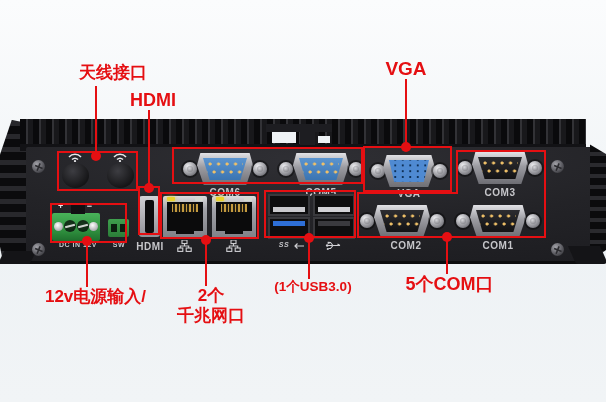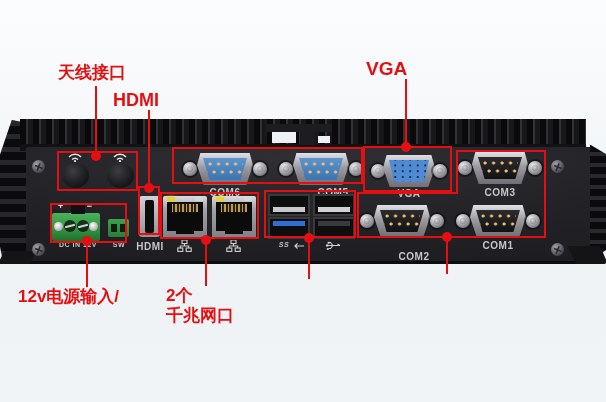--- a/index.html
+++ b/index.html
@@ -104,21 +104,21 @@
     background:radial-gradient(circle at 40% 32%,#3d3d42,#151517 72%); }
 
   
   .plabel{ position:absolute; font-size:10px; font-weight:bold; letter-spacing:.5px;
     color:#c6c6ca; text-align:center; }
 
   
   .rrect{ position:absolute; border:2px solid var(--red); }
   .vline{ position:absolute; width:2px; background:var(--red); }
   .dot{ position:absolute; width:10px; height:10px; border-radius:50%; background:var(--red); }
-  .ann{ position:absolute; color:var(--red); font-weight:bold; text-align:left; line-height:1.18; }
+  .ann{ position:absolute; color:var(--red); font-weight:bold; text-align:center; line-height:1.18; }
   .ann .l2{ display:block; }
   .svg-overlay{ position:absolute; left:0; top:0; pointer-events:none; }
   .icon{ position:absolute; }
 </style>
 </head>
 <body>
 
 <div class="stage">
 
   <div class="side-l"></div>
@@ -172,21 +172,21 @@
   </div>
   <div class="db9 dark" style="left:456px;top:150px;">
     <span class="standoff l"></span>
     <span class="shell"></span>
     <span class="inner"></span>
     <span class="pins"></span>
     <span class="standoff r"></span>
   </div>
 
   <div class="plabel" style="left:181px;top:187px;width:88px;">COM6</div>
-  <div class="plabel" style="left:289px;top:187px;width:88px;">COM5</div>
+  <div class="plabel" style="left:277px;top:187px;width:88px;">COM5</div>
   <div class="plabel" style="left:369px;top:188px;width:80px;">VGA</div>
   <div class="plabel" style="left:456px;top:187px;width:88px;">COM3</div>
 
   <div class="dcblock">
     <span class="dcmark" style="left:6px;">+</span>
     <span class="dcmark" style="right:8px;">−</span>
     <span class="dctab"></span>
     <span class="dcscrew" style="left:2px;"></span>
     <span class="dchole" style="left:12px;"></span>
     <span class="dchole" style="left:25px;"></span>
@@ -254,21 +254,21 @@
     <span class="pins"></span>
     <span class="standoff r"></span>
   </div>
   <div class="db9 dark" style="left:454px;top:203px;">
     <span class="standoff l"></span>
     <span class="shell"></span>
     <span class="inner"></span>
     <span class="pins"></span>
     <span class="standoff r"></span>
   </div>
-  <div class="plabel" style="left:370px;top:240px;width:88px;margin-top:11px;">COM2</div>
+  <div class="plabel" style="left:362px;top:240px;width:88px;">COM2</div>
   <div class="plabel" style="left:454px;top:240px;width:88px;">COM1</div>
 
   <div class="rrect" style="left:57px;top:151px;width:77px;height:36px;"></div>
   <div class="rrect" style="left:172px;top:147px;width:187px;height:33px;"></div>
   <div class="rrect" style="left:363px;top:146px;width:85px;height:42px;"></div>
   <div class="rrect" style="left:50px;top:203px;width:73px;height:36px;"></div>
   <div class="rrect" style="left:138px;top:186px;width:18px;height:45px;"></div>
   <div class="rrect" style="left:160px;top:192px;width:95px;height:43px;"></div>
   <div class="rrect" style="left:264px;top:190px;width:88px;height:44px;"></div>
   <svg class="svg-overlay" width="606" height="402" viewBox="0 0 606 402">
@@ -295,17 +295,19 @@
   <div class="ann" style="left:366px;top:58px;width:80px;font-size:19px;">VGA</div>
 
   <div class="ann" style="left:18px;top:287px;width:155px;font-size:17px;">
     <span class="l1">12v电源输入/</span>
   </div>
   <div class="ann" style="left:166px;top:286px;width:90px;font-size:17px;">
     <span class="l1">2个</span>
     <span class="l2">千兆网口</span>
   </div>
   <div class="ann" style="left:254px;top:279px;width:118px;font-size:17px;">
+    <span class="l2" style="font-size:13.5px;">(1个USB3.0)</span>
   </div>
   <div class="ann" style="left:377px;top:274px;width:145px;font-size:18px;">
+    <span class="l1">5个COM口</span>
   </div>
 
 </div>
 
 </body></html>

